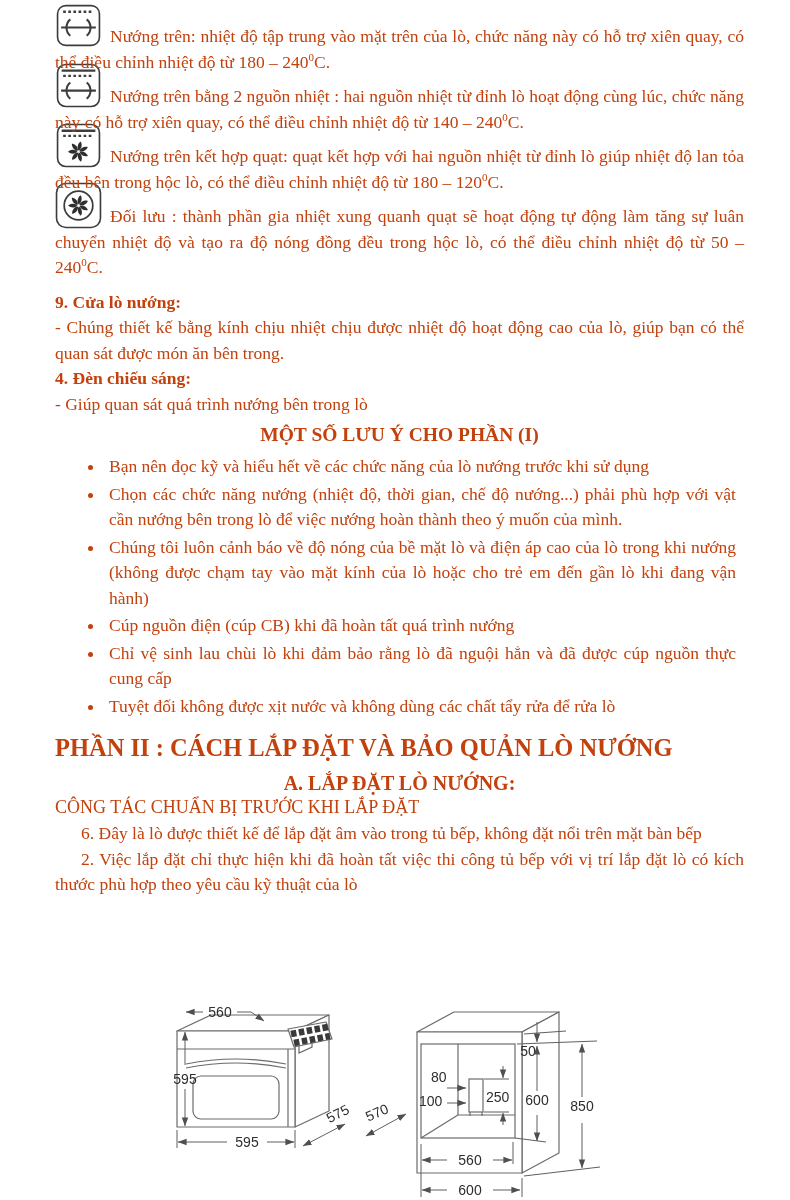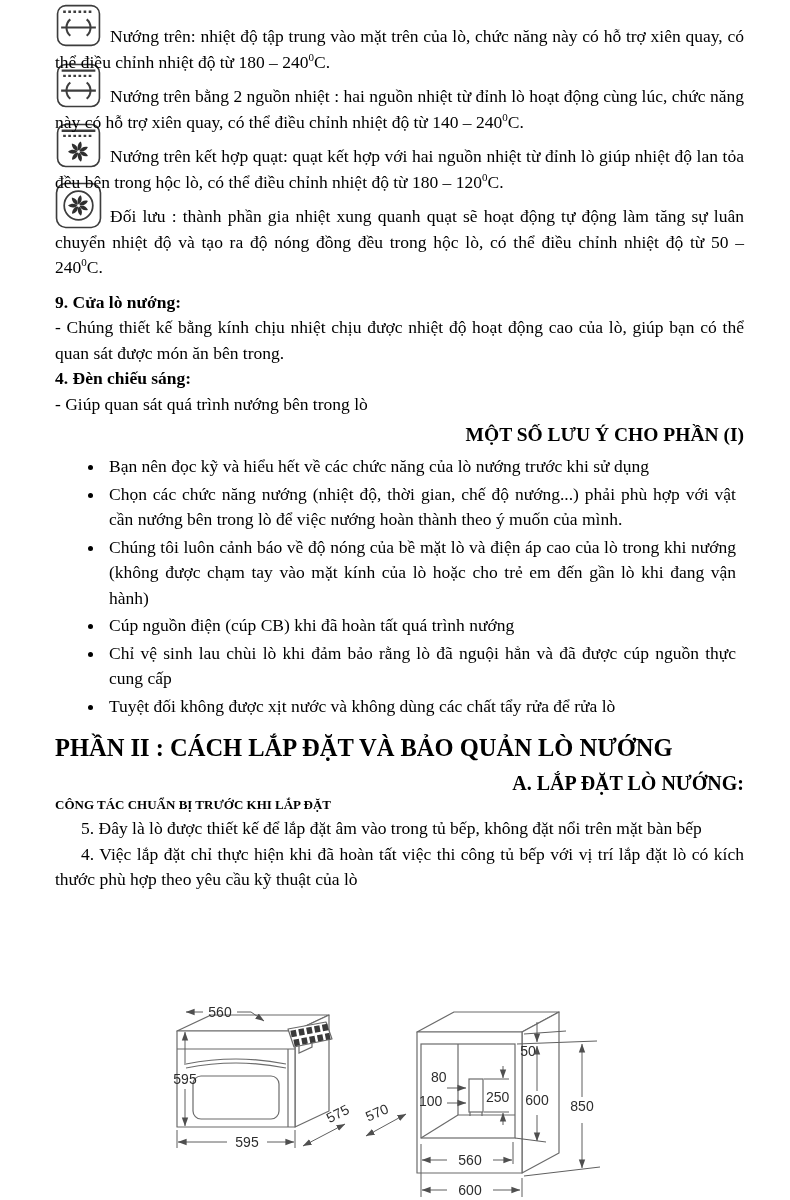--- a/index.html
+++ b/index.html
@@ -1,30 +1,30 @@
 <!DOCTYPE html>
 <html><head>
 <meta charset="utf-8">
 <style>
   html,body{margin:0;padding:0;background:#e8e8e8;}
   .page{position:relative;width:790px;height:1200px;background:#ffffff;overflow:hidden;
-        font-family:"Liberation Serif",serif;color:#000000;}
+        font-family:"Liberation Serif",serif;color:#c2410c;}
   .content{padding:24px 46px 0 55px;}
   p{margin:0;font-size:17.5px;line-height:25.5px;text-align:justify;}
   p.func{margin-bottom:9px;}
   .icon-box{float:left;width:47px;height:47px;margin:-22px 8px 0 0;}
   .icon-box svg{display:block;}
   sup{font-size:11px;line-height:0;vertical-align:super;}
   .sec-title{font-weight:bold;}
-  .notes-title{text-align:right;font-weight:bold;font-size:19.5px;margin:7px 0 4px;}
+  .notes-title{text-align:center;font-weight:bold;font-size:19.5px;margin:7px 0 4px;}
   ul.notes{margin:8px;padding-left:42px;}
   ul.notes li{font-size:17.5px;line-height:25.5px;text-align:justify;padding-left:4px;margin-bottom:2px;}
   .part2-title{text-align:left;font-weight:bold;font-size:24.5px;margin:15px 0 10px;}
-  .section-a{font-weight:bold;font-size:20px;margin:2px 0 2px;text-align:right;}
-  .subheading{font-weight:bold;font-size:13px;margin:0 0 3px;text-align:left;}
+  .section-a{font-weight:bold;font-size:20px;margin:2px 0 2px;text-align:center;}
+  .subheading{font-weight:normal;font-size:18px;margin:0 0 3px;text-align:left;}
   .step{text-indent:26px;}
   .diagram{position:absolute;left:0;top:1003px;}
   .ico{stroke:#3d3d3d;fill:none;}
   .obj{stroke:#6b6b6b;stroke-width:1.2;fill:#ffffff;stroke-linejoin:round;}
   .objl{stroke:#6b6b6b;stroke-width:1.2;fill:none;}
   .diml{stroke:#5f5f5f;stroke-width:1;fill:none;}
   .dimt{fill:#2d2d2d;font-family:"Liberation Sans",sans-serif;font-size:14px;}
 </style>
 </head>
 <body>
@@ -105,22 +105,22 @@
       <li>Chọn các chức năng nướng (nhiệt độ, thời gian, chế độ nướng...) phải phù hợp với vật cần nướng bên trong lò để việc nướng hoàn thành theo ý muốn của mình.</li>
       <li>Chúng tôi luôn cảnh báo về độ nóng của bề mặt lò và điện áp cao của lò trong khi nướng (không được chạm tay vào mặt kính của lò hoặc cho trẻ em đến gần lò khi đang vận hành)</li>
       <li>Cúp nguồn điện (cúp CB) khi đã hoàn tất quá trình nướng</li>
       <li>Chỉ vệ sinh lau chùi lò khi đảm bảo rằng lò đã nguội hẳn và đã được cúp nguồn thực cung cấp</li>
       <li>Tuyệt đối không được xịt nước và không dùng các chất tẩy rửa để rửa lò</li>
     </ul>
 
     <div class="part2-title">PHẦN II : CÁCH LẮP ĐẶT VÀ BẢO QUẢN LÒ NƯỚNG</div>
     <div class="section-a">A. LẮP ĐẶT LÒ NƯỚNG:</div>
     <div class="subheading">CÔNG TÁC CHUẨN BỊ TRƯỚC KHI LẮP ĐẶT</div>
-    <p class="step">5.  Đây là lò được thiết kế để lắp đặt âm vào trong tủ bếp, không đặt nổi trên mặt bàn bếp</p>
-    <p class="step">4.  Việc lắp đặt chỉ thực hiện khi đã hoàn tất việc thi công tủ bếp với vị trí lắp đặt lò có kích thước phù hợp theo yêu cầu kỹ thuật của lò</p>
+    <p class="step">6.  Đây là lò được thiết kế để lắp đặt âm vào trong tủ bếp, không đặt nổi trên mặt bàn bếp</p>
+    <p class="step">2.  Việc lắp đặt chỉ thực hiện khi đã hoàn tất việc thi công tủ bếp với vị trí lắp đặt lò có kích thước phù hợp theo yêu cầu kỹ thuật của lò</p>
   </div>
 
   <svg class="diagram" width="790" height="197" viewBox="0 0 790 197">
     <defs>
       <marker id="ah" markerWidth="10" markerHeight="9" refX="8.6" refY="4" orient="auto-start-reverse" markerUnits="userSpaceOnUse">
         <path d="M0,0.8 L8.8,4 L0,7.2 Z" fill="#4f4f4f"></path>
       </marker>
     </defs>
 
     <g>

